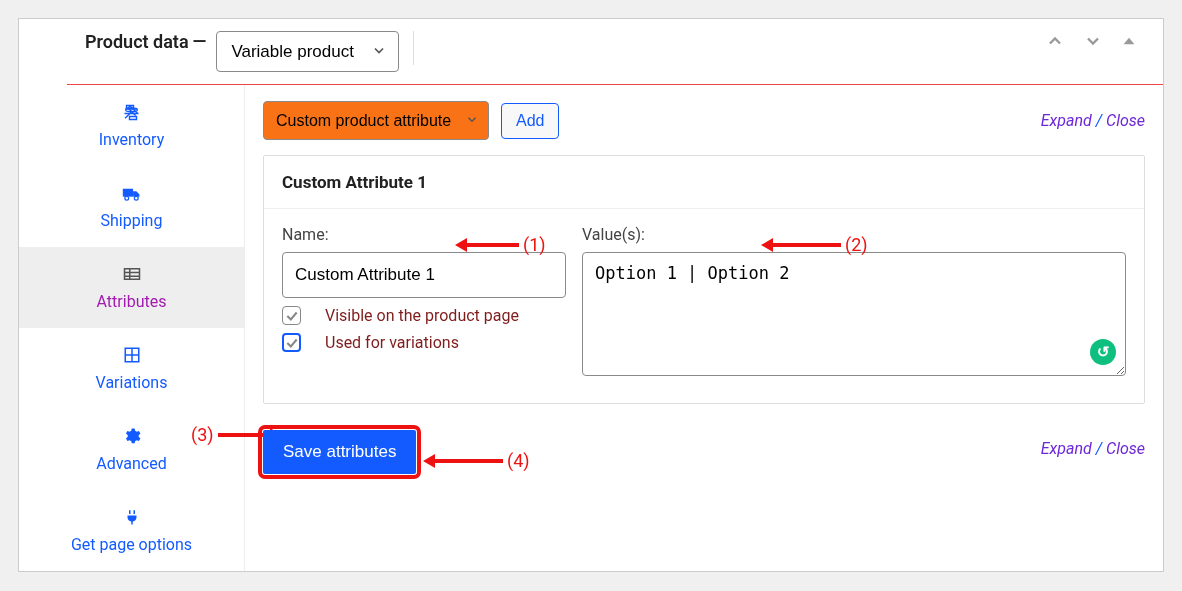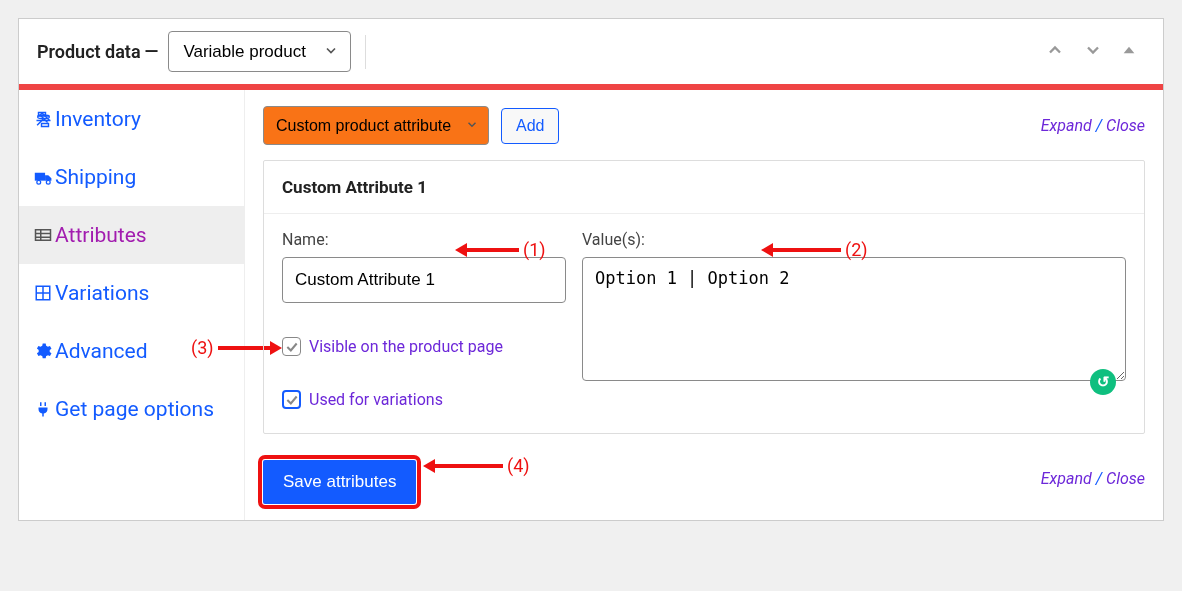--- a/index.html
+++ b/index.html
@@ -1,49 +1,49 @@
 <!DOCTYPE html>
 <html><head>
 <meta charset="utf-8">
 <style>
   * { box-sizing: border-box; margin: 0; padding: 0; }
   body { font-family: -apple-system, BlinkMacSystemFont, "Segoe UI", Roboto, sans-serif; background: #f0f0f0; padding: 18px; font-size: 14px; color: #222; }
   .panel { background: #fff; border: 1px solid #ccc; width: 1146px; }
-  .panel-header { display: flex; align-items: center; padding: 12px 18px; border-bottom: 6px solid #ef4444; }
+  .panel-header { display: flex; align-items: flex-start; padding: 12px 18px; border-bottom: 1px solid #ef4444; margin-left: 48px; }
   .panel-title { font-weight: 600; font-size: 18px; }
   .dash { margin: 0 6px 0 4px; font-weight: 600; font-size: 18px; }
   .product-type { appearance: none; padding: 10px 44px 10px 14px; font-size: 17px; border: 1px solid #8a8a8a; border-radius: 4px; background: #fff; cursor: pointer; position: relative; }
   .select-wrap { position: relative; display: inline-block; margin-left: 4px; }
   .select-wrap .chevron { position: absolute; right: 12px; top: 50%; transform: translateY(-50%); pointer-events: none; color: #555; }
   .vbar { width: 1px; height: 34px; background: #ddd; margin: 0 14px; }
   .header-spacer { flex: 1; }
   .header-arrows { display: flex; gap: 18px; align-items: center; color: #777; padding-right: 8px; }
   .header-arrows svg { cursor: pointer; }
   .panel-body { display: flex; }
   .sidebar { width: 226px; background: #fff; border-right: 1px solid #eee; }
-  .sidebar-item { display: flex; align-items: center; gap: 2px; padding: 17px 14px; color: #135bff; cursor: pointer; text-decoration: none; font-size: 21px; }
+  .sidebar-item { display: flex; align-items: center; gap: 8px; padding: 17px 14px; color: #135bff; cursor: pointer; text-decoration: none; font-size: 16px; flex-direction: column; }
   .sidebar-item.active { background: #eee; color: #a21caf; }
   .sidebar-item .sicon { width: 20px; height: 20px; display: inline-flex; align-items: center; justify-content: center; }
   .main { flex: 1; padding: 16px 18px; position: relative; }
   .top-row { display: flex; align-items: center; gap: 12px; margin-bottom: 15px; }
   .attr-select { appearance: none; padding: 10px 36px 10px 12px; font-size: 16px; border: 1px solid #8a8a8a; border-radius: 4px; background: #f97316; cursor: pointer; }
   .select-wrap2 { position: relative; display: inline-block; }
   .select-wrap2 .chevron { position: absolute; right: 10px; top: 50%; transform: translateY(-50%); pointer-events: none; color: #555; }
   .add-btn { padding: 8px 14px; font-size: 16px; color: #135bff; background: #f8f8f8; border: 1px solid #135bff; border-radius: 4px; cursor: pointer; }
   .expand-close { margin-left: auto; font-style: italic; color: #135bff; font-size: 16px; }
   .expand-close a { color: #6d28d9; text-decoration: none; cursor: pointer; }
   .attr-panel { border: 1px solid #ddd; border-radius: 2px; }
   .attr-panel-head { padding: 16px 18px; border-bottom: 1px solid #eee; font-weight: 700; font-size: 17px; }
   .attr-body { padding: 16px 18px 24px; display: flex; gap: 16px; }
   .col-left { width: 284px; }
   .col-right { flex: 1; position: relative; }
   .lbl { font-size: 16px; color: #444; margin-bottom: 8px; display: block; }
   .txt-input { width: 100%; padding: 12px 12px; font-size: 17px; border: 1px solid #8a8a8a; border-radius: 4px; }
   .txt-area { width: 100%; height: 124px; padding: 10px 12px; font-size: 17px; border: 1px solid #8a8a8a; border-radius: 4px; resize: both; }
-  .check-row { display: flex; align-items: center; gap: 8px; margin-top: 34px; color: #6d28d9; font-size: 16px; }
+  .check-row { display: flex; align-items: center; gap: 24px; margin-top: 8px; color: #7f1d1d; font-size: 16px; }
   .fake-check { width: 19px; height: 19px; border: 1.5px solid #888; border-radius: 4px; display: inline-flex; align-items: center; justify-content: center; background: #fff; cursor: pointer; }
   .fake-check svg { width: 14px; height: 14px; }
   .fake-check.focused { border: 2.5px solid #135bff; }
   .bottom-row { display: flex; align-items: center; margin-top: 18px; }
   .save-btn { padding: 12px 20px; font-size: 17px; background: #135bff; color: #fff; border: none; border-radius: 2px; cursor: pointer; outline: 4px solid #e11; outline-offset: 1px; margin-top: 8px; }
   .grammarly { position: absolute; right: 10px; bottom: 14px; width: 26px; height: 26px; border-radius: 50%; background: #0fbf7f; display: flex; align-items: center; justify-content: center; color: #fff; font-weight: bold; font-size: 15px; }
   .grammarly::after { content:"↻"; transform: scaleX(-1); }
 
   
   .ann { position: absolute; display: flex; align-items: center; color: #e11; font-size: 18px; gap: 4px; pointer-events: none; }

